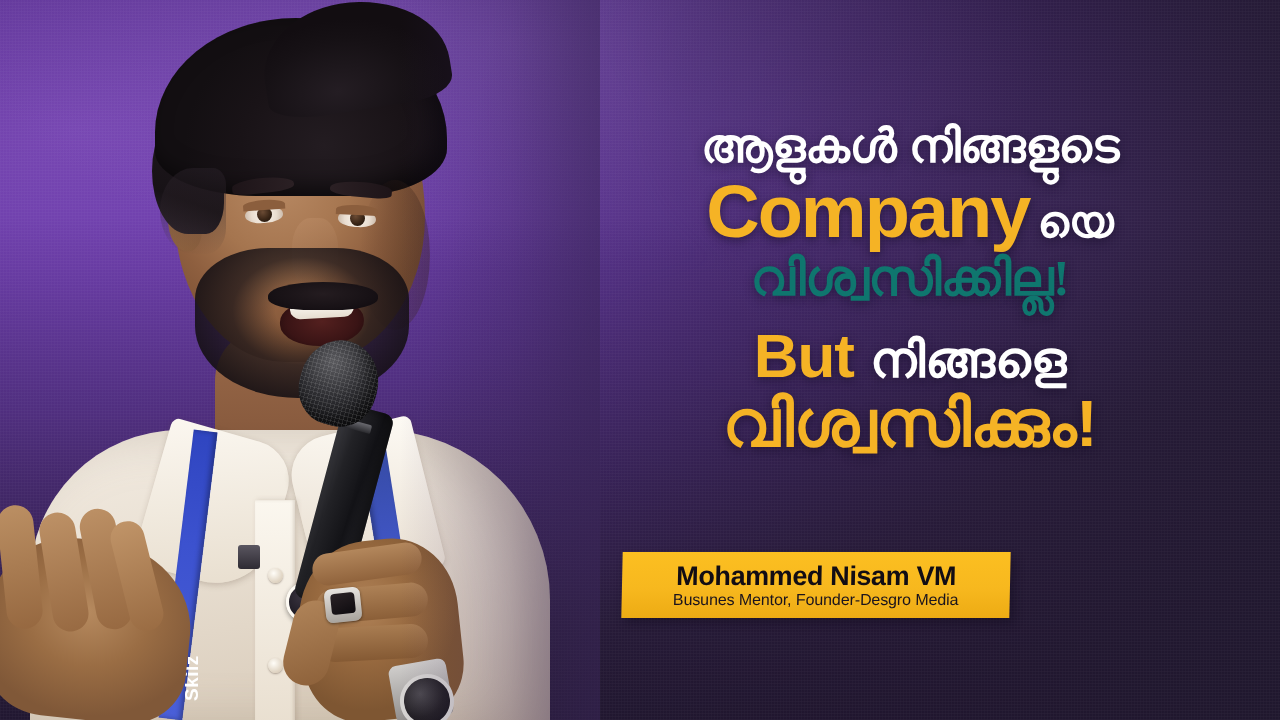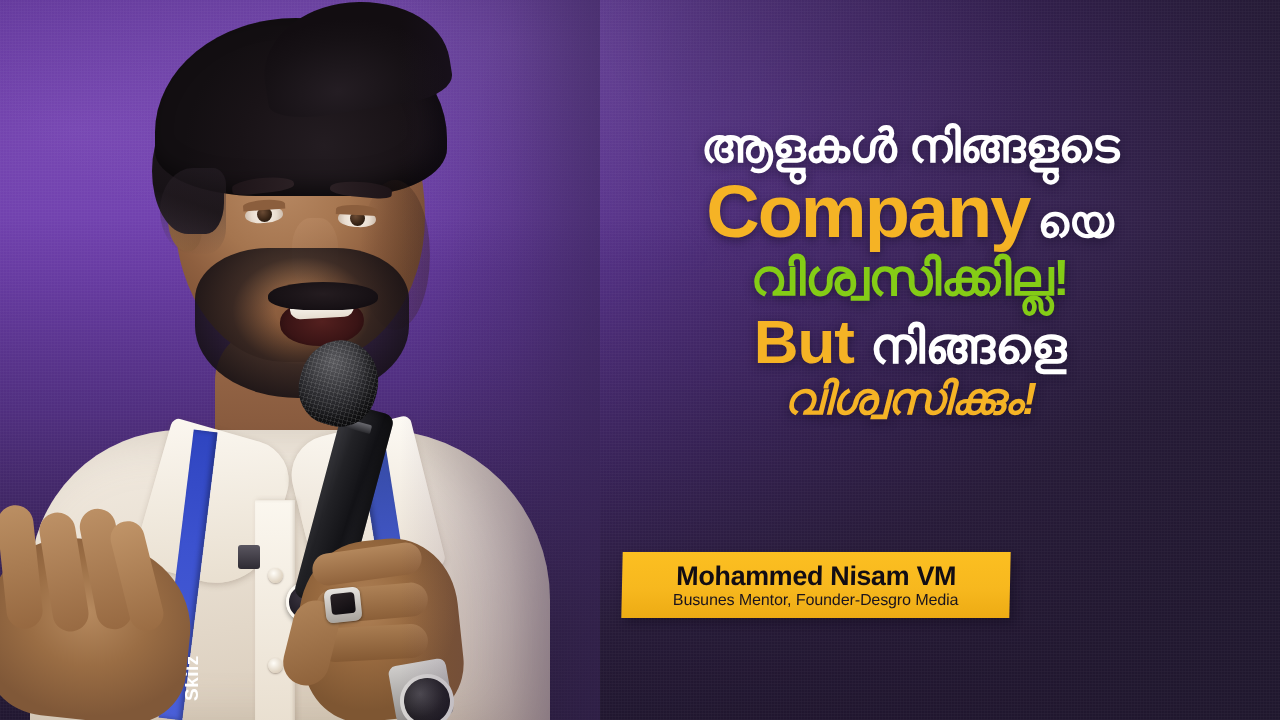--- a/index.html
+++ b/index.html
@@ -354,25 +354,25 @@
     line-height: 1.0;
     text-shadow: 0 3px 10px rgba(22,12,40,0.55);
   }
   .hl-line { display: block; white-space: nowrap; }
   .hl-1 { font-size: 47px; font-weight: 700; color: #ffffff; letter-spacing: -0.5px; margin-bottom: 6px; }
   .hl-2 { margin-bottom: 4px; }
   .hl-company {
     font-size: 74px; font-weight: 700; color: #f5b325; letter-spacing: -2px;
   }
   .hl-ye { font-size: 44px; font-weight: 700; color: #ffffff; margin-left: 8px; }
-  .hl-3 { font-size: 50px; font-weight: 700; color: #84cc16; letter-spacing: -0.5px; margin-bottom: 8px; }
+  .hl-3 { font-size: 50px; font-weight: 700; color: #0f766e; letter-spacing: -0.5px; margin-bottom: 22px; font-family: Liberation Serif, serif; }
   .hl-4 { margin-bottom: 4px; }
   .hl-but { font-size: 62px; font-weight: 700; color: #f5b325; letter-spacing: -1px; }
   .hl-ningale { font-size: 50px; font-weight: 700; color: #ffffff; margin-left: 16px; }
-  .hl-5 { font-size: 44px; font-weight: 700; color: #f5b325; letter-spacing: -0.5px; font-style: italic; }
+  .hl-5 { font-size: 65px; font-weight: 700; color: #f5b325; letter-spacing: -0.5px; }
 
   
   .name-badge {
     position: absolute;
     left: 622px;
     top: 552px;
     width: 388px;
     height: 66px;
     background: linear-gradient(180deg, #fcbf21 0%, #f7b81e 55%, #edab14 100%);
     box-shadow: 4px 5px 10px rgba(18,10,32,0.45);

